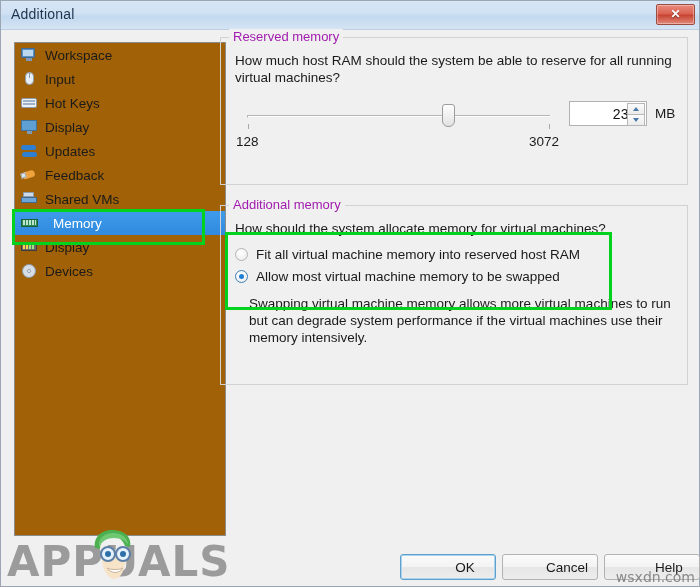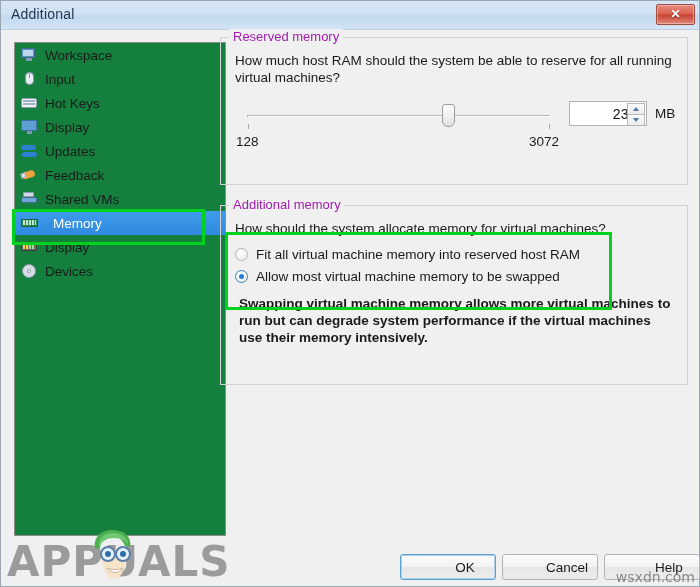--- a/index.html
+++ b/index.html
@@ -42,21 +42,21 @@
     position: absolute; left: 0; top: 0; right: 0; bottom: 0;
     color: #fff; font-size: 12px; font-weight: bold;
     line-height: 19px; text-align: center;
     text-shadow: 0 1px 1px rgba(0,0,0,.45);
   }
 
   
   .sidebar {
     position: absolute; left: 13px; top: 41px;
     width: 212px; height: 494px;
-    background: #15803d;
+    background: #a16207;
     border: 1px solid #8c8c8c;
     overflow: hidden;
   }
   .side-item {
     position: relative;
     display: flex; align-items: center;
     height: 24px;
     padding-left: 6px;
     font-size: 13.5px; color: #1a1a1a;
     cursor: pointer;
@@ -207,22 +207,21 @@
   .radio.checked { border-color: #3b7fb8; }
   .radio.checked::after {
     content: ""; position: absolute; left: 3px; top: 3px;
     width: 5px; height: 5px; border-radius: 50%;
     background: #1f7fd6;
   }
   .radio-lbl { font-size: 13.5px; color: #1a1a1a; margin-left: 8px; }
 
   .note {
     font-size: 13.5px; color: #1a1a1a; line-height: 17px;
-    margin: 8px 0 0 8px;
-    font-weight: bold;
+    margin: 8px 0 0 18px;
   }
 
   
   .annot {
     position: absolute;
     border: 3px solid #00d21e;
     pointer-events: none;
     z-index: 40;
   }
   #annot-sidebar { left: 11px; top: 208px; width: 193px; height: 36px; }

